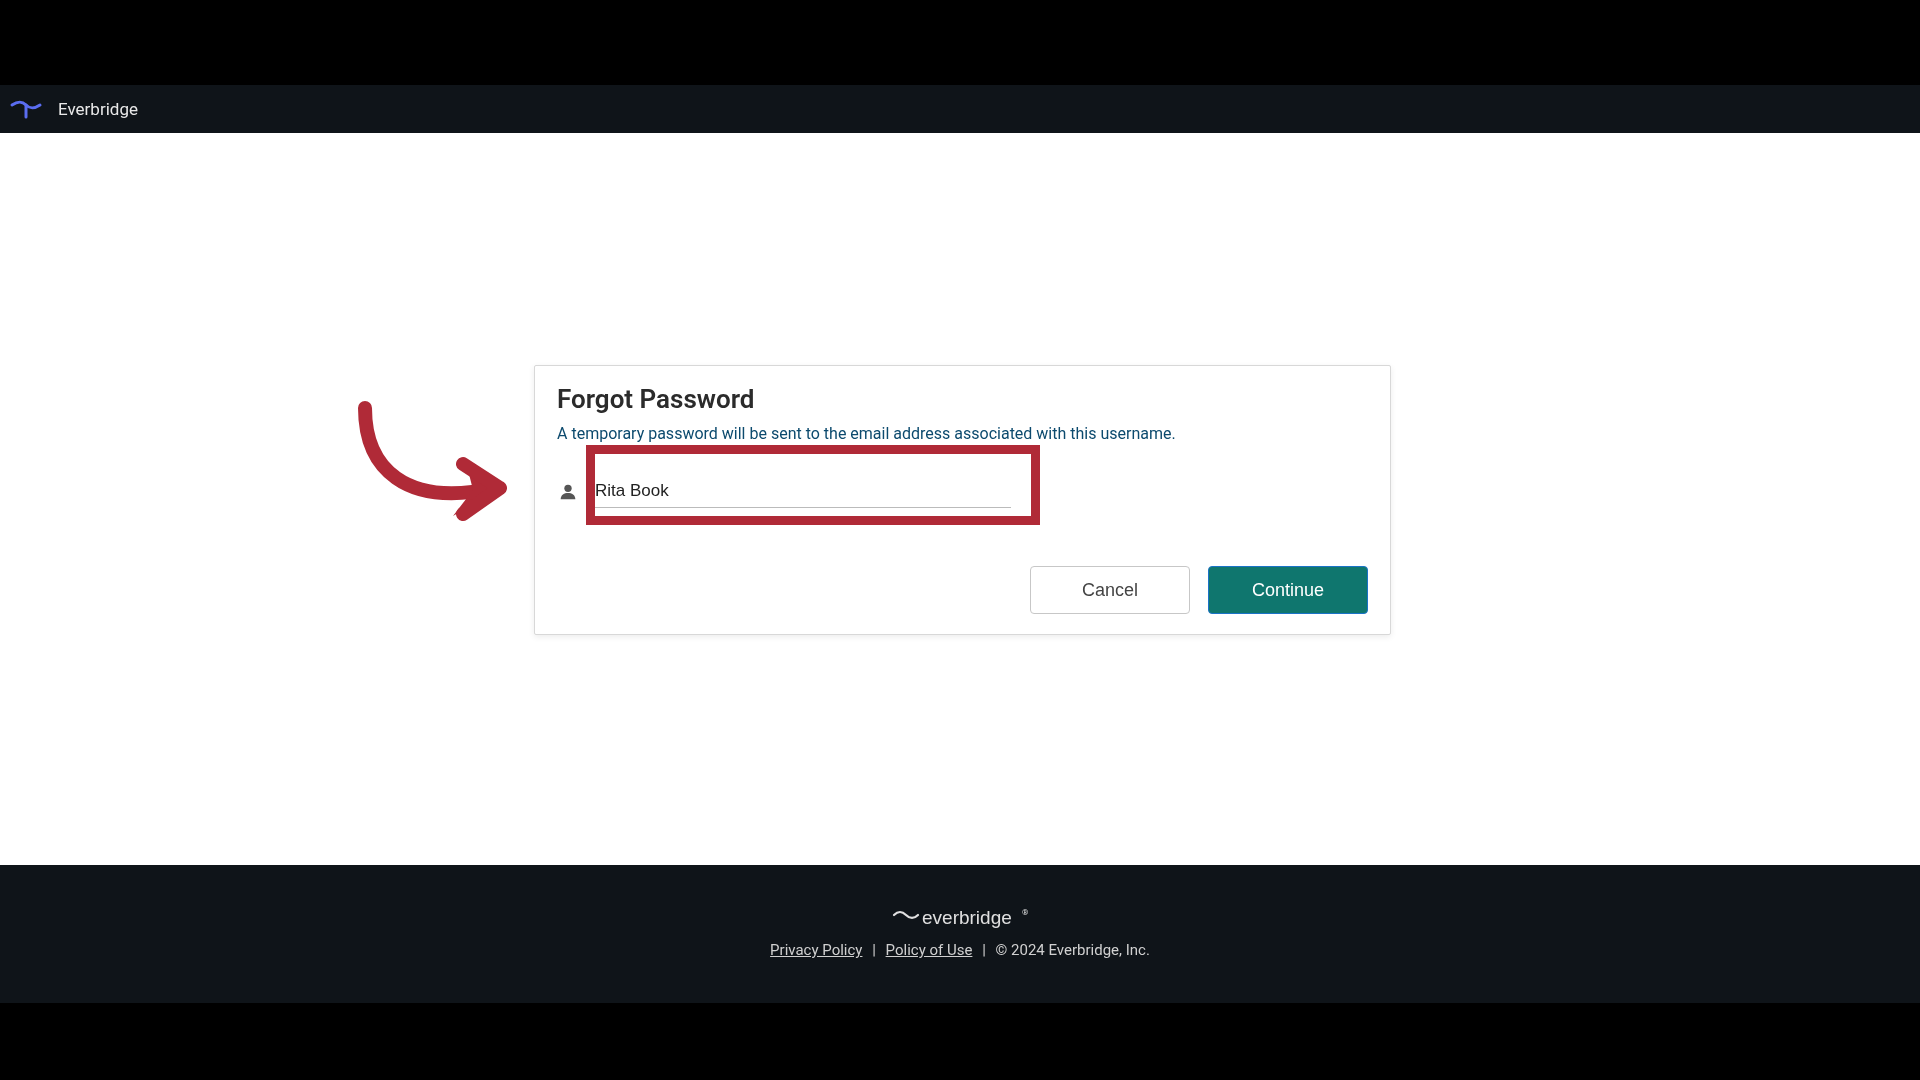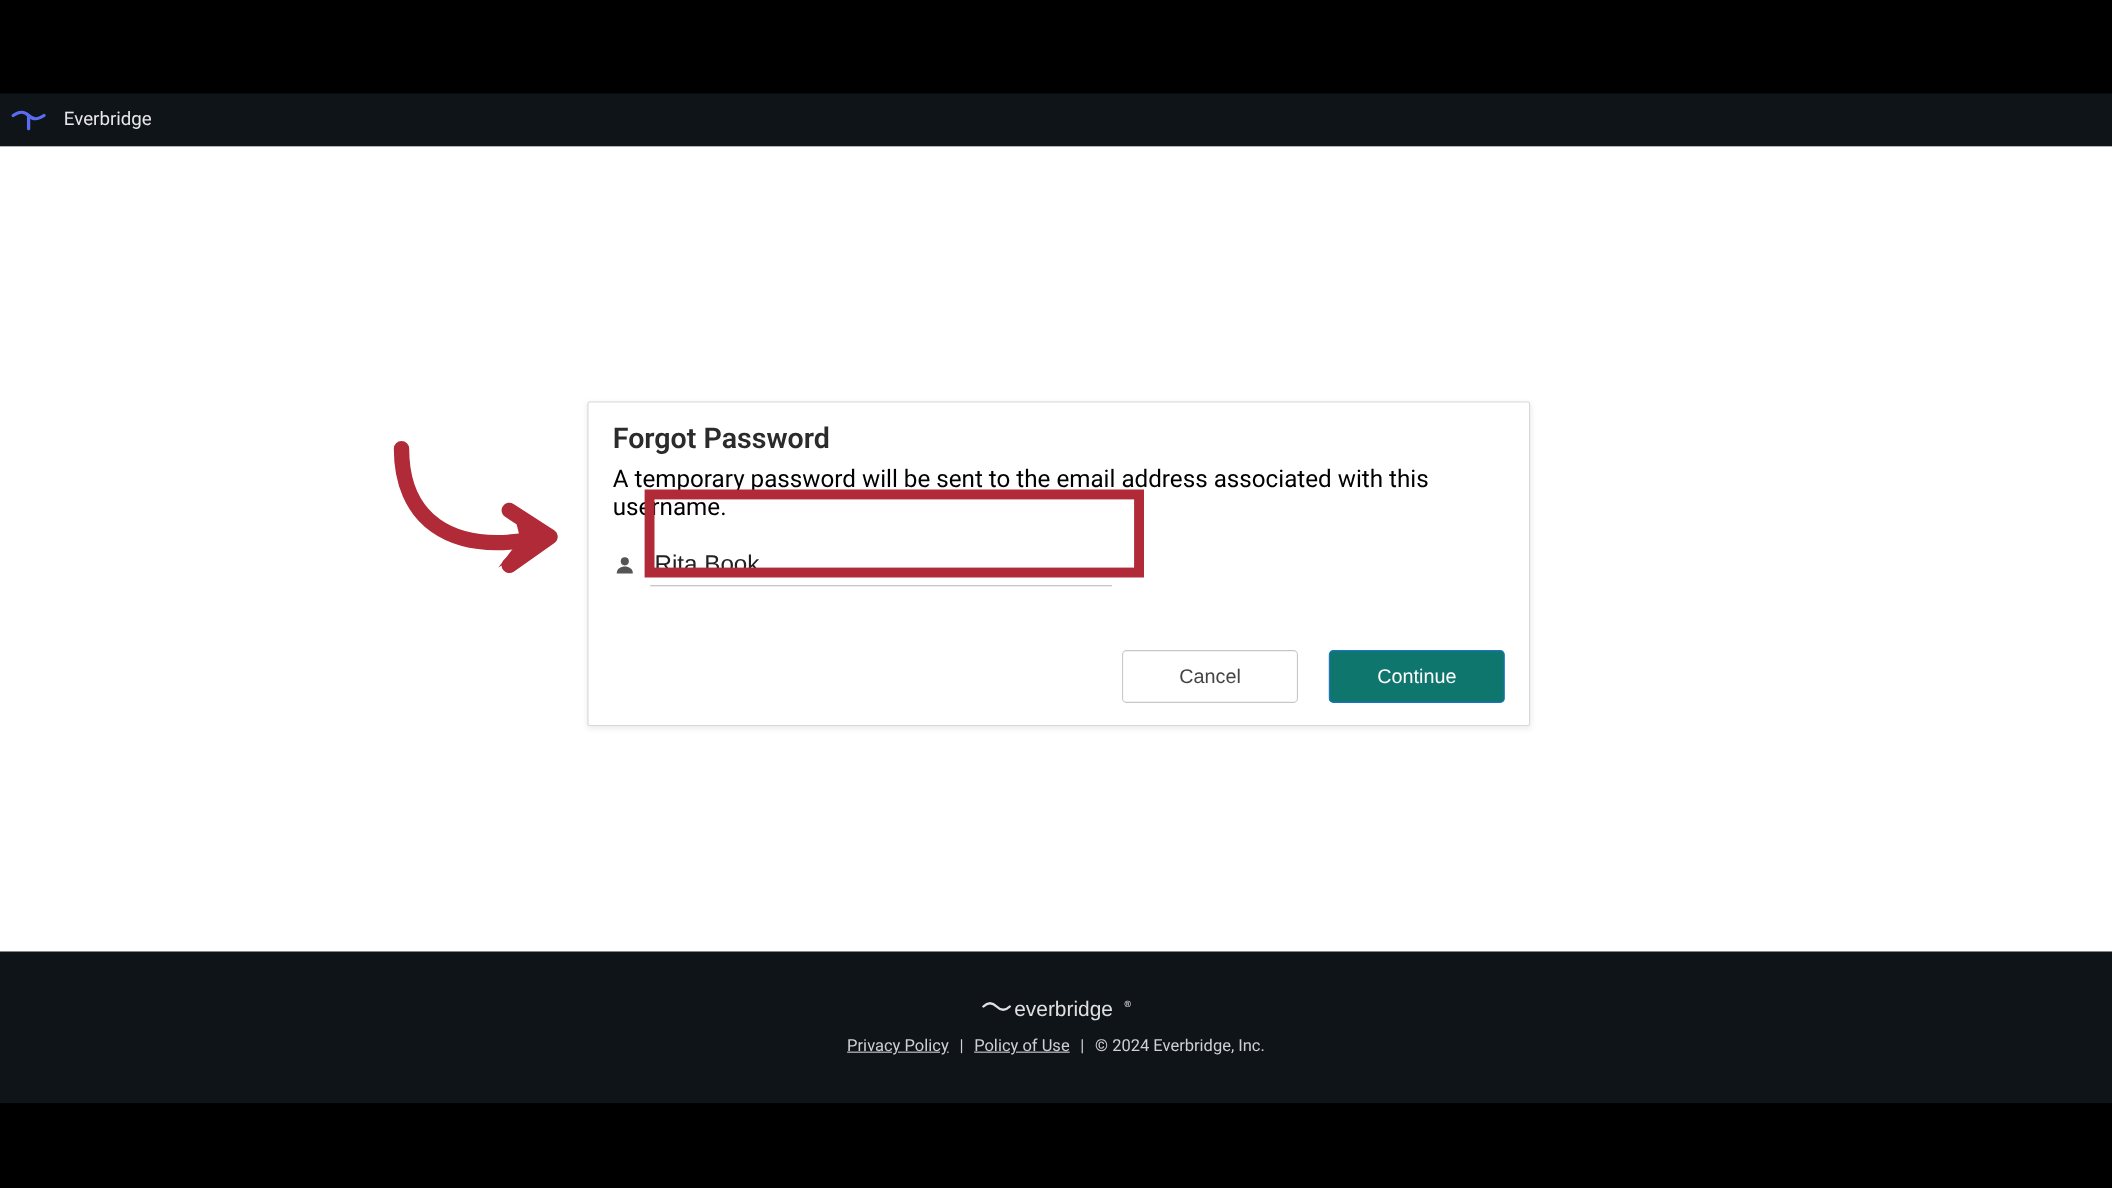--- a/index.html
+++ b/index.html
@@ -55,60 +55,60 @@
   box-shadow: 0 2px 6px rgba(0,0,0,0.08);
   padding: 18px 22px 20px 22px;
 }
 .dialog-title {
   font-size: 26px;
   font-weight: 600;
   color: #2b2b2b;
   margin-bottom: 10px;
 }
 .dialog-subtitle {
-  font-size: 22px;
-  color: #000000;
-  margin-bottom: 20px;
+  font-size: 16px;
+  color: #0c4a6e;
+  margin-bottom: 32px;
 }
 .input-row {
   display: flex;
   align-items: center;
   margin-bottom: 58px;
   position: relative;
 }
 .user-icon {
   width: 22px;
   height: 22px;
   margin-right: 12px;
   color: #555;
   flex-shrink: 0;
 }
 .username-input {
   width: 420px;
   border: none;
   border-bottom: 1px solid #bbb;
-  font-size: 22px;
+  font-size: 17px;
   padding: 6px 2px 6px 4px;
   outline: none;
   color: #222;
   background: transparent;
 }
 .highlight-box {
   position: absolute;
   left: 586px;
   top: 312px;
   width: 454px;
   height: 80px;
   border: 9px solid #b02a37;
   pointer-events: none;
 }
 .button-row {
   display: flex;
   justify-content: flex-end;
-  gap: 28px;
+  gap: 18px;
 }
 .btn {
   min-width: 160px;
   height: 48px;
   border-radius: 4px;
   font-size: 18px;
   cursor: pointer;
   display: flex;
   align-items: center;
   justify-content: center;

